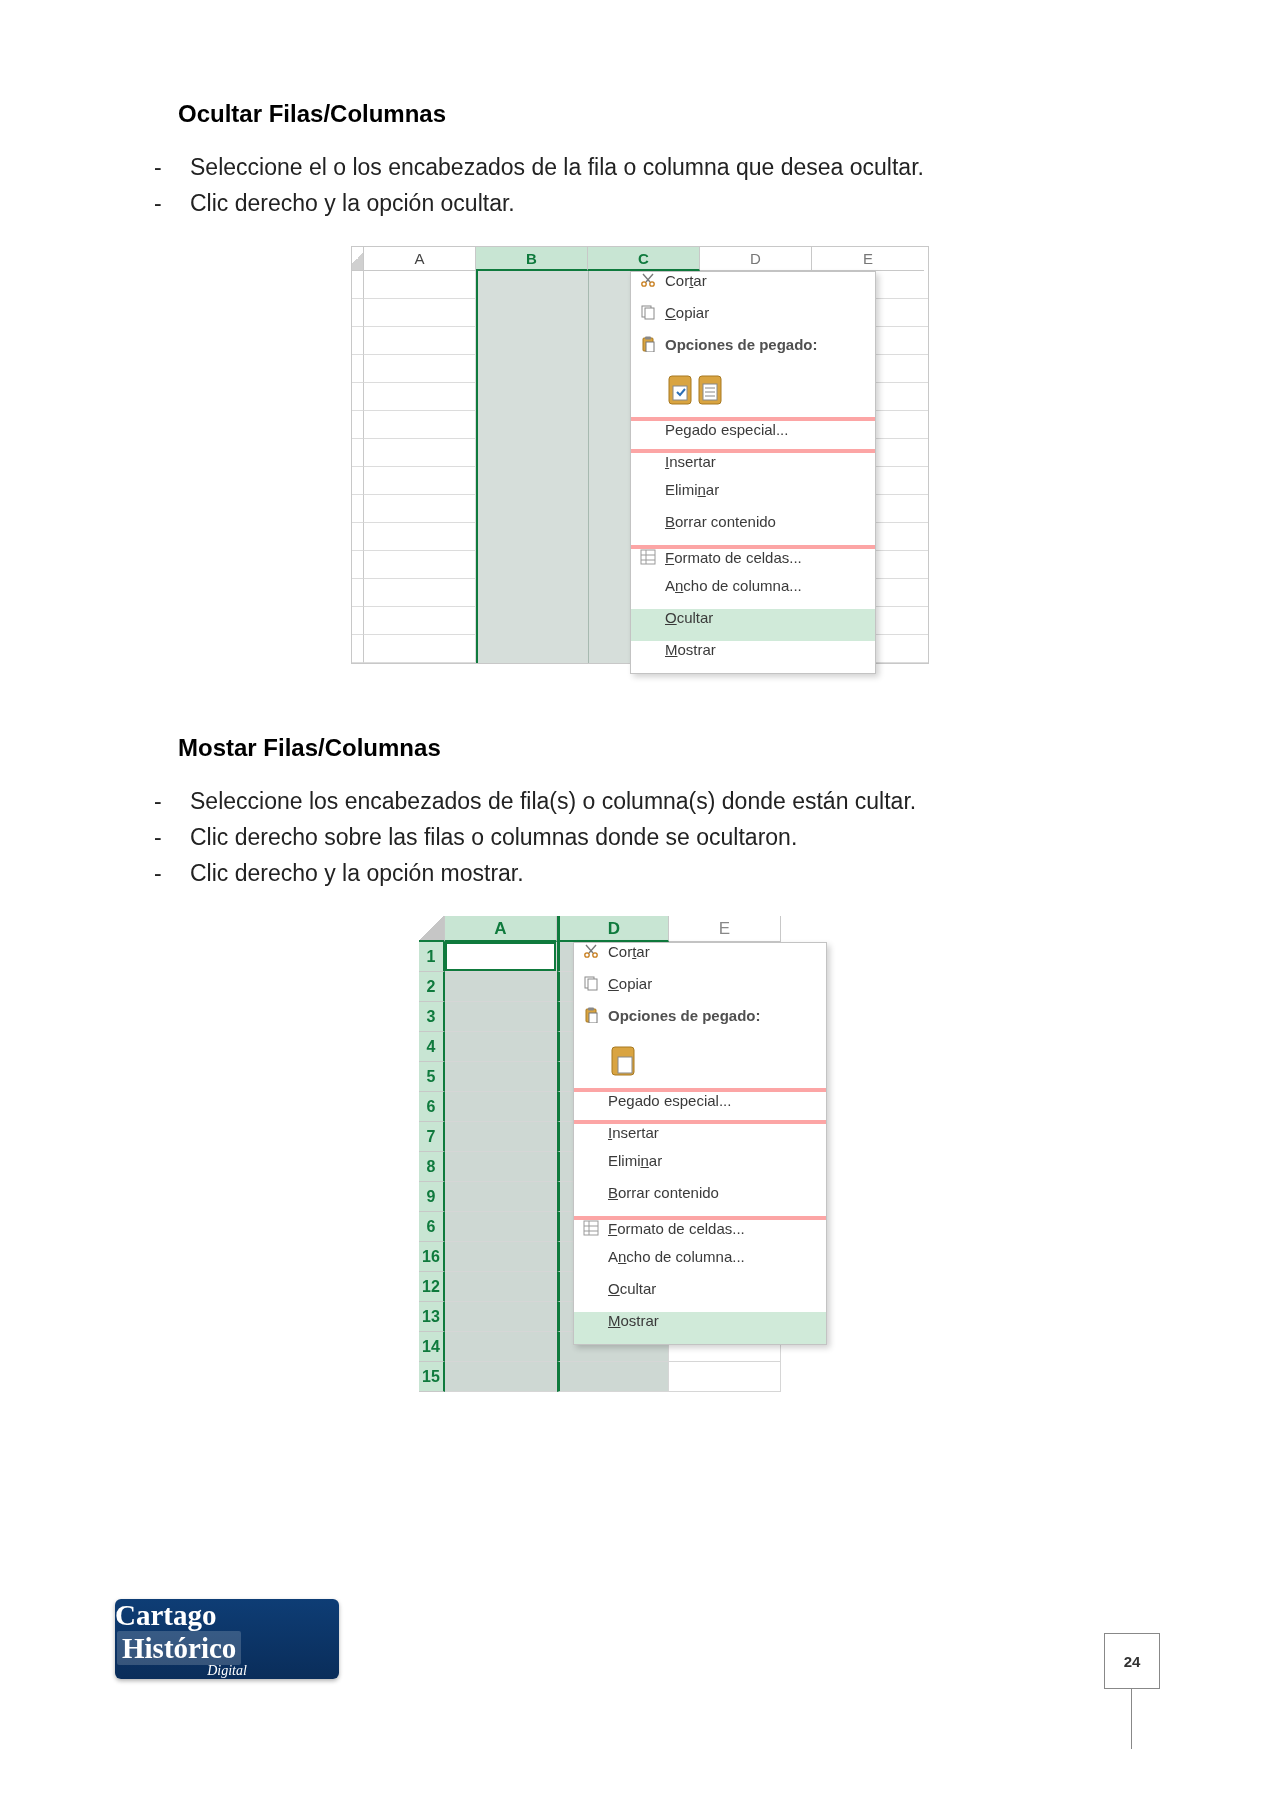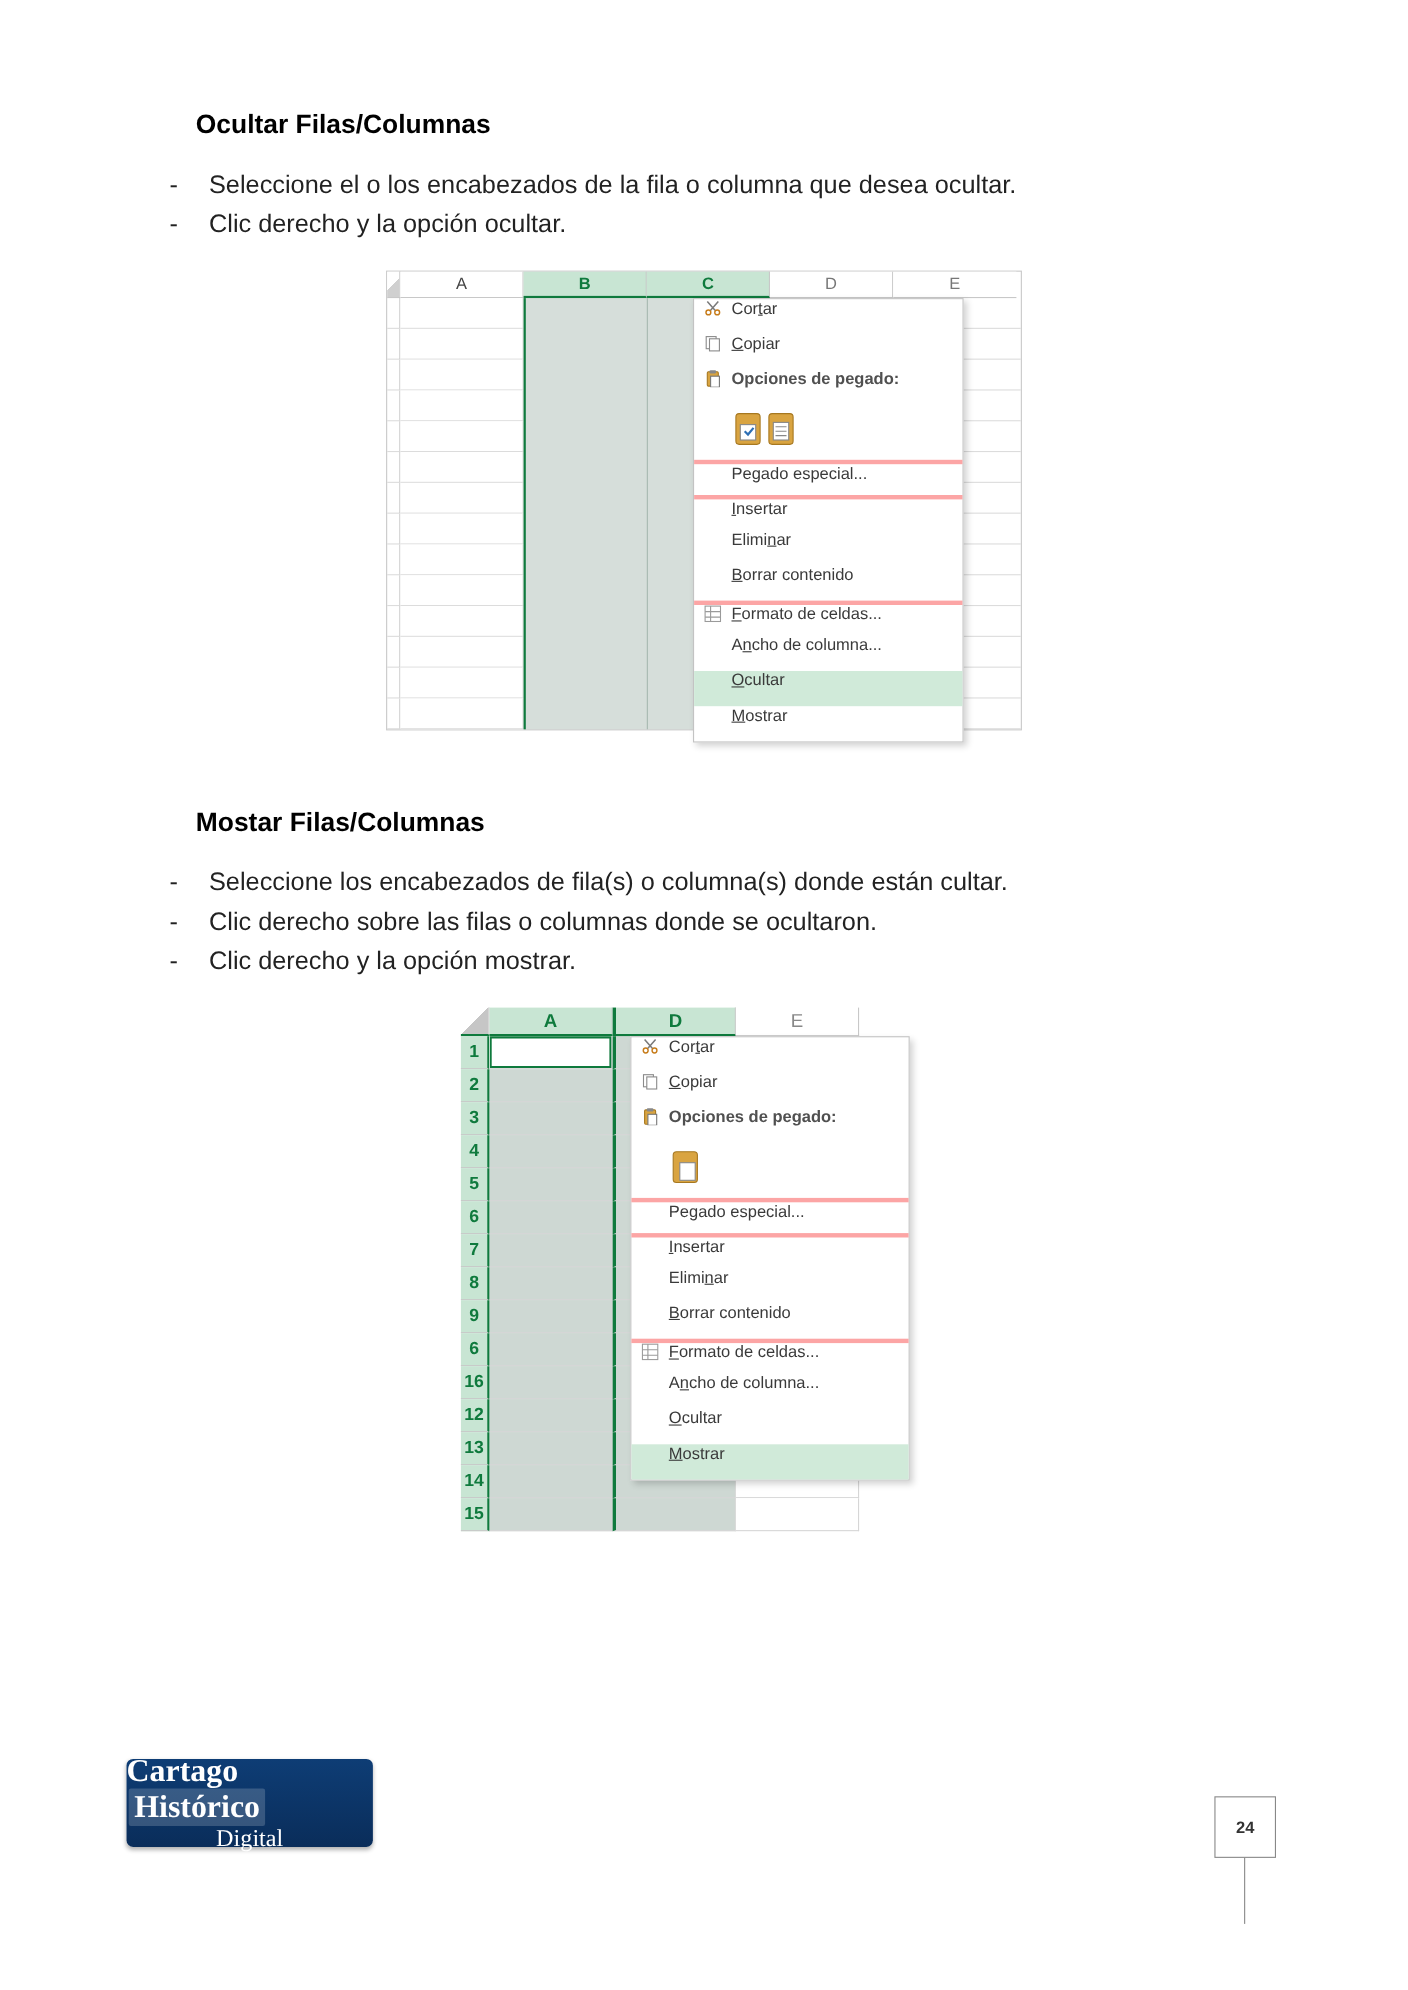--- a/index.html
+++ b/index.html
@@ -135,21 +135,21 @@
   
   .footer {
     position:absolute; left:115px; bottom:130px;
     width:224px; height:80px; border-radius:6px;
     background:linear-gradient(180deg,#0e3d75 0%,#0a2d5a 100%);
     box-shadow:0 2px 4px rgba(0,0,0,0.3);
     color:#fff; display:flex; flex-direction:column; align-items:center; justify-content:center;
   }
   .footer .line1 { font-size:29px; font-weight:bold; font-family:Georgia,serif; }
   .footer .line1 .h { background:rgba(255,255,255,0.18); padding:1px 5px; margin-left:2px; border-radius:2px; }
-  .footer .line2 { font-size:22px; font-family:"Brush Script MT","Segoe Script",cursive; margin-top:-2px; }
+  .footer .line2 { font-size:14px; font-style:italic; font-family:"Brush Script MT","Segoe Script",cursive; margin-top:-2px; }
 
   .pagenum-box {
     position:absolute; right:120px; bottom:120px;
     width:56px; height:56px; border:1px solid #888; display:flex; align-items:center; justify-content:center;
     font-size:15px; font-weight:bold; color:#333;margin-top:40px;
   }
   .pagenum-line {
     position:absolute; right:148px; bottom:60px; height:60px; width:1px; background:#888;
   }
 </style>

